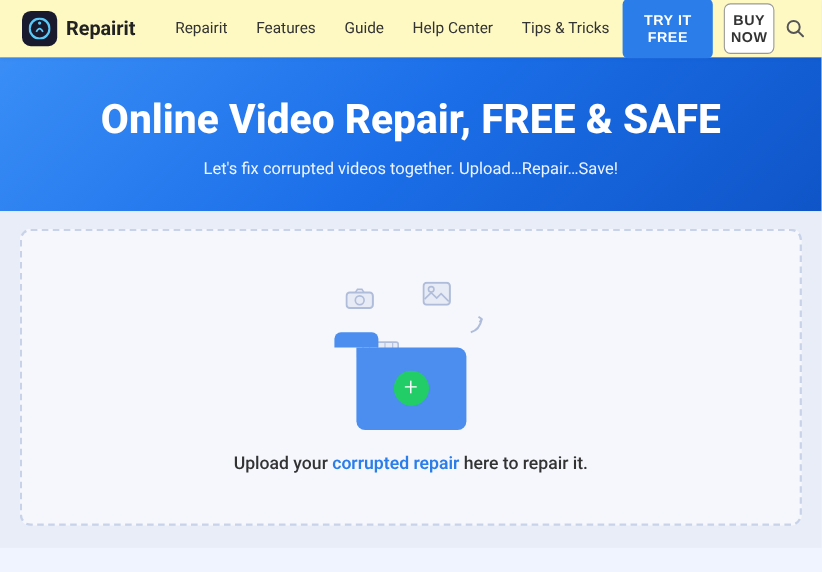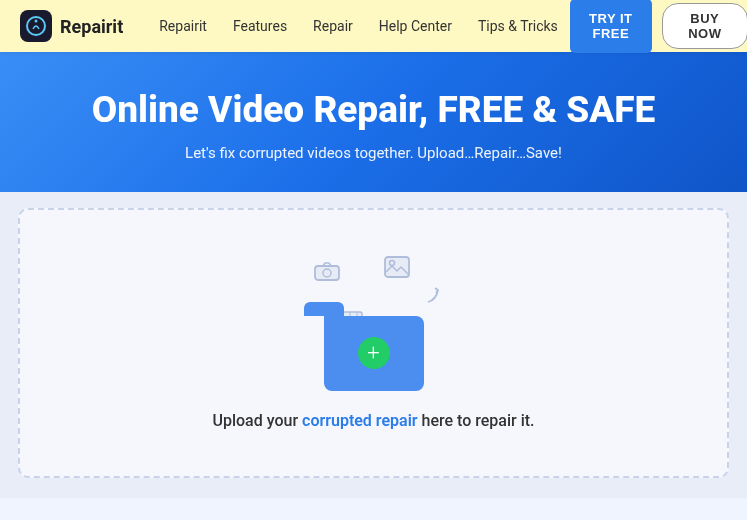--- a/index.html
+++ b/index.html
@@ -71,22 +71,22 @@
       font-size: 13px;
       font-weight: 600;
       cursor: pointer;
       text-transform: uppercase;
       letter-spacing: 0.5px;
     }
     .btn-buy {
       background: #fff;
       color: #333;
       border: 1.5px solid #999;
-      padding: 7px 24px;
-      border-radius: 16px;
+      padding: 7px 4px;
+      border-radius: 6px;
       font-size: 13px;
       font-weight: 600;
       cursor: pointer;
       text-transform: uppercase;
       letter-spacing: 0.5px;
     }
     .search-icon-btn {
       background: none;
       border: none;
       cursor: pointer;
@@ -216,21 +216,21 @@
         <path d="M7 13 Q10 7 13 13" stroke="#5bc8f5" stroke-width="1.5" fill="none"></path>
         <circle cx="10" cy="5" r="1.5" fill="#5bc8f5"></circle>
       </svg>
     </div>
     <span class="logo-text">Repairit</span>
   </div>
 
   <div class="nav-links">
     <span class="nav-link">Repairit</span>
     <span class="nav-link">Features</span>
-    <span class="nav-link">Repair</span>
+    <span class="nav-link">Guide</span>
     <span class="nav-link">Help Center</span>
     <span class="nav-link">Tips &amp; Tricks</span>
   </div>
 
   <div class="nav-actions">
     <button class="btn-try">TRY IT FREE</button>
     <button class="btn-buy">BUY NOW</button>
     <button class="search-icon-btn">
       <svg width="18" height="18" viewBox="0 0 18 18" fill="none">
         <circle cx="7.5" cy="7.5" r="5.5" stroke="#555" stroke-width="1.8"></circle>

